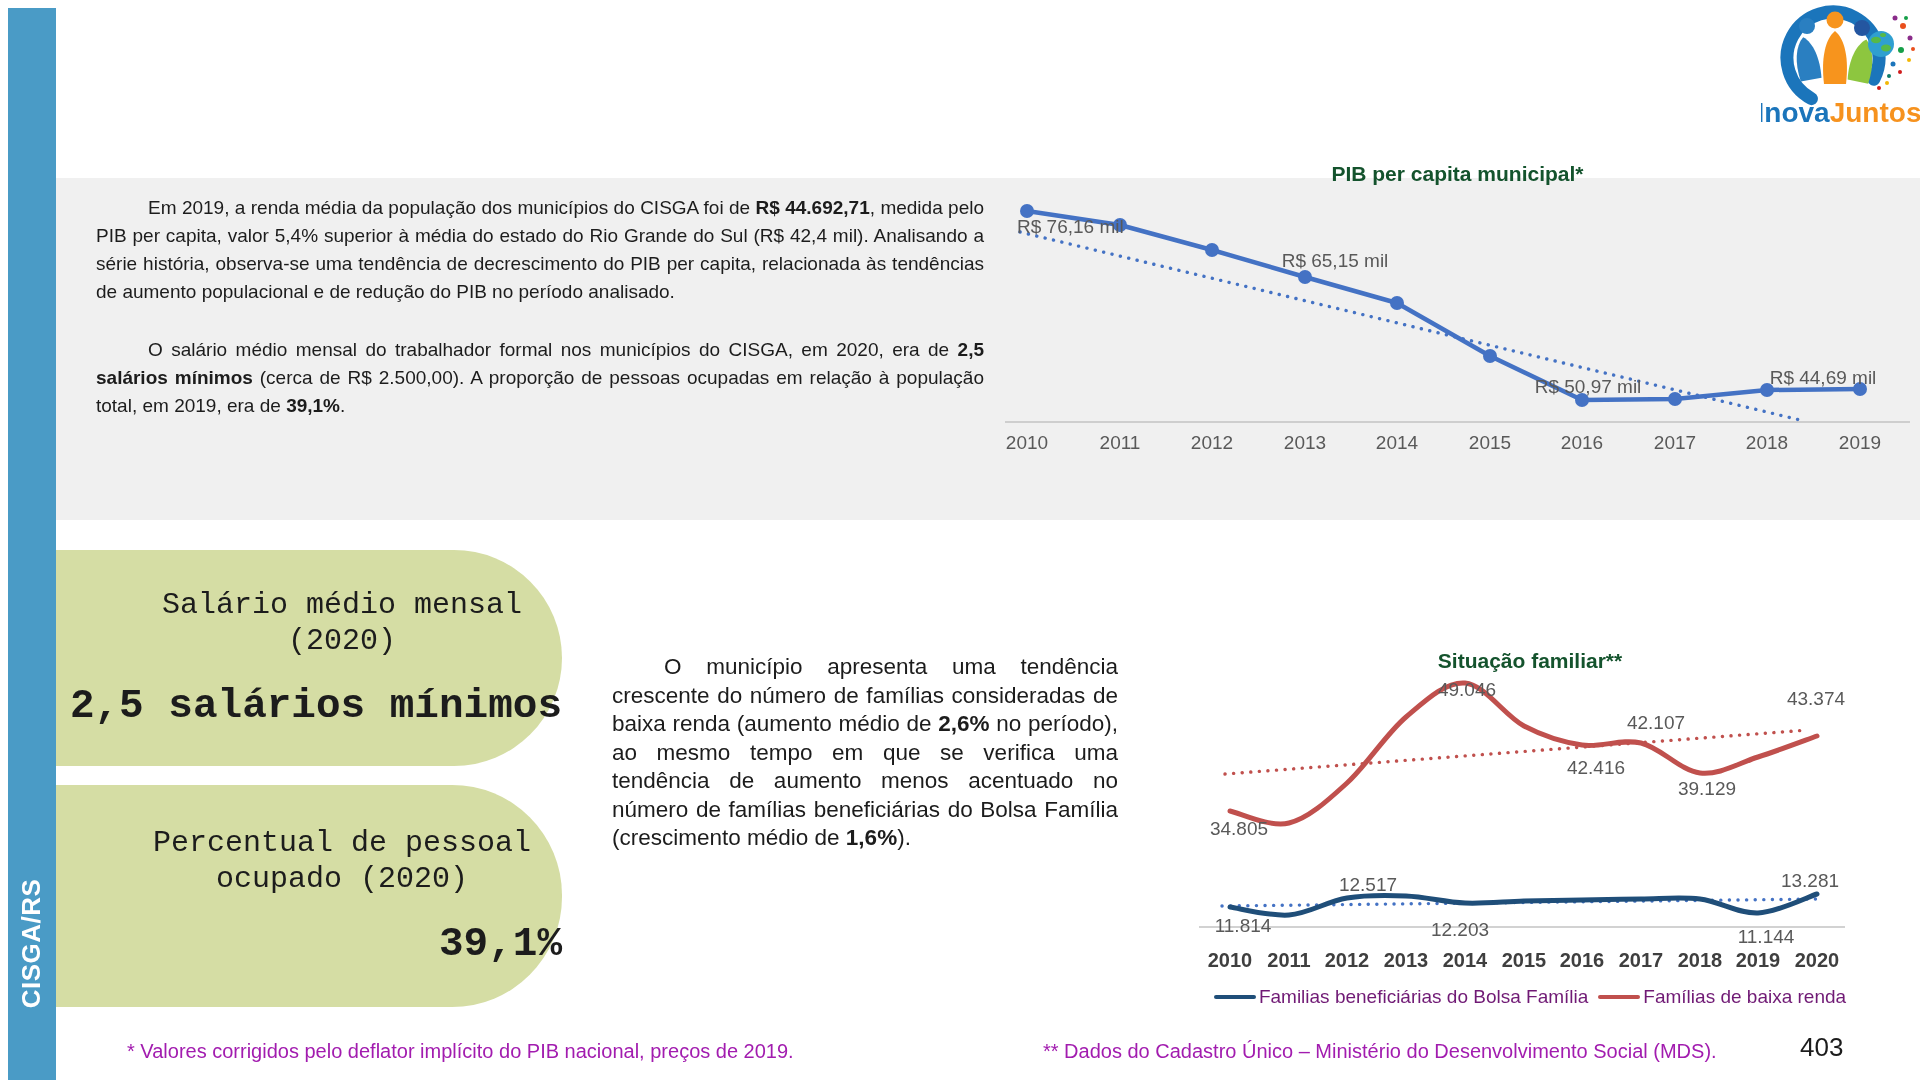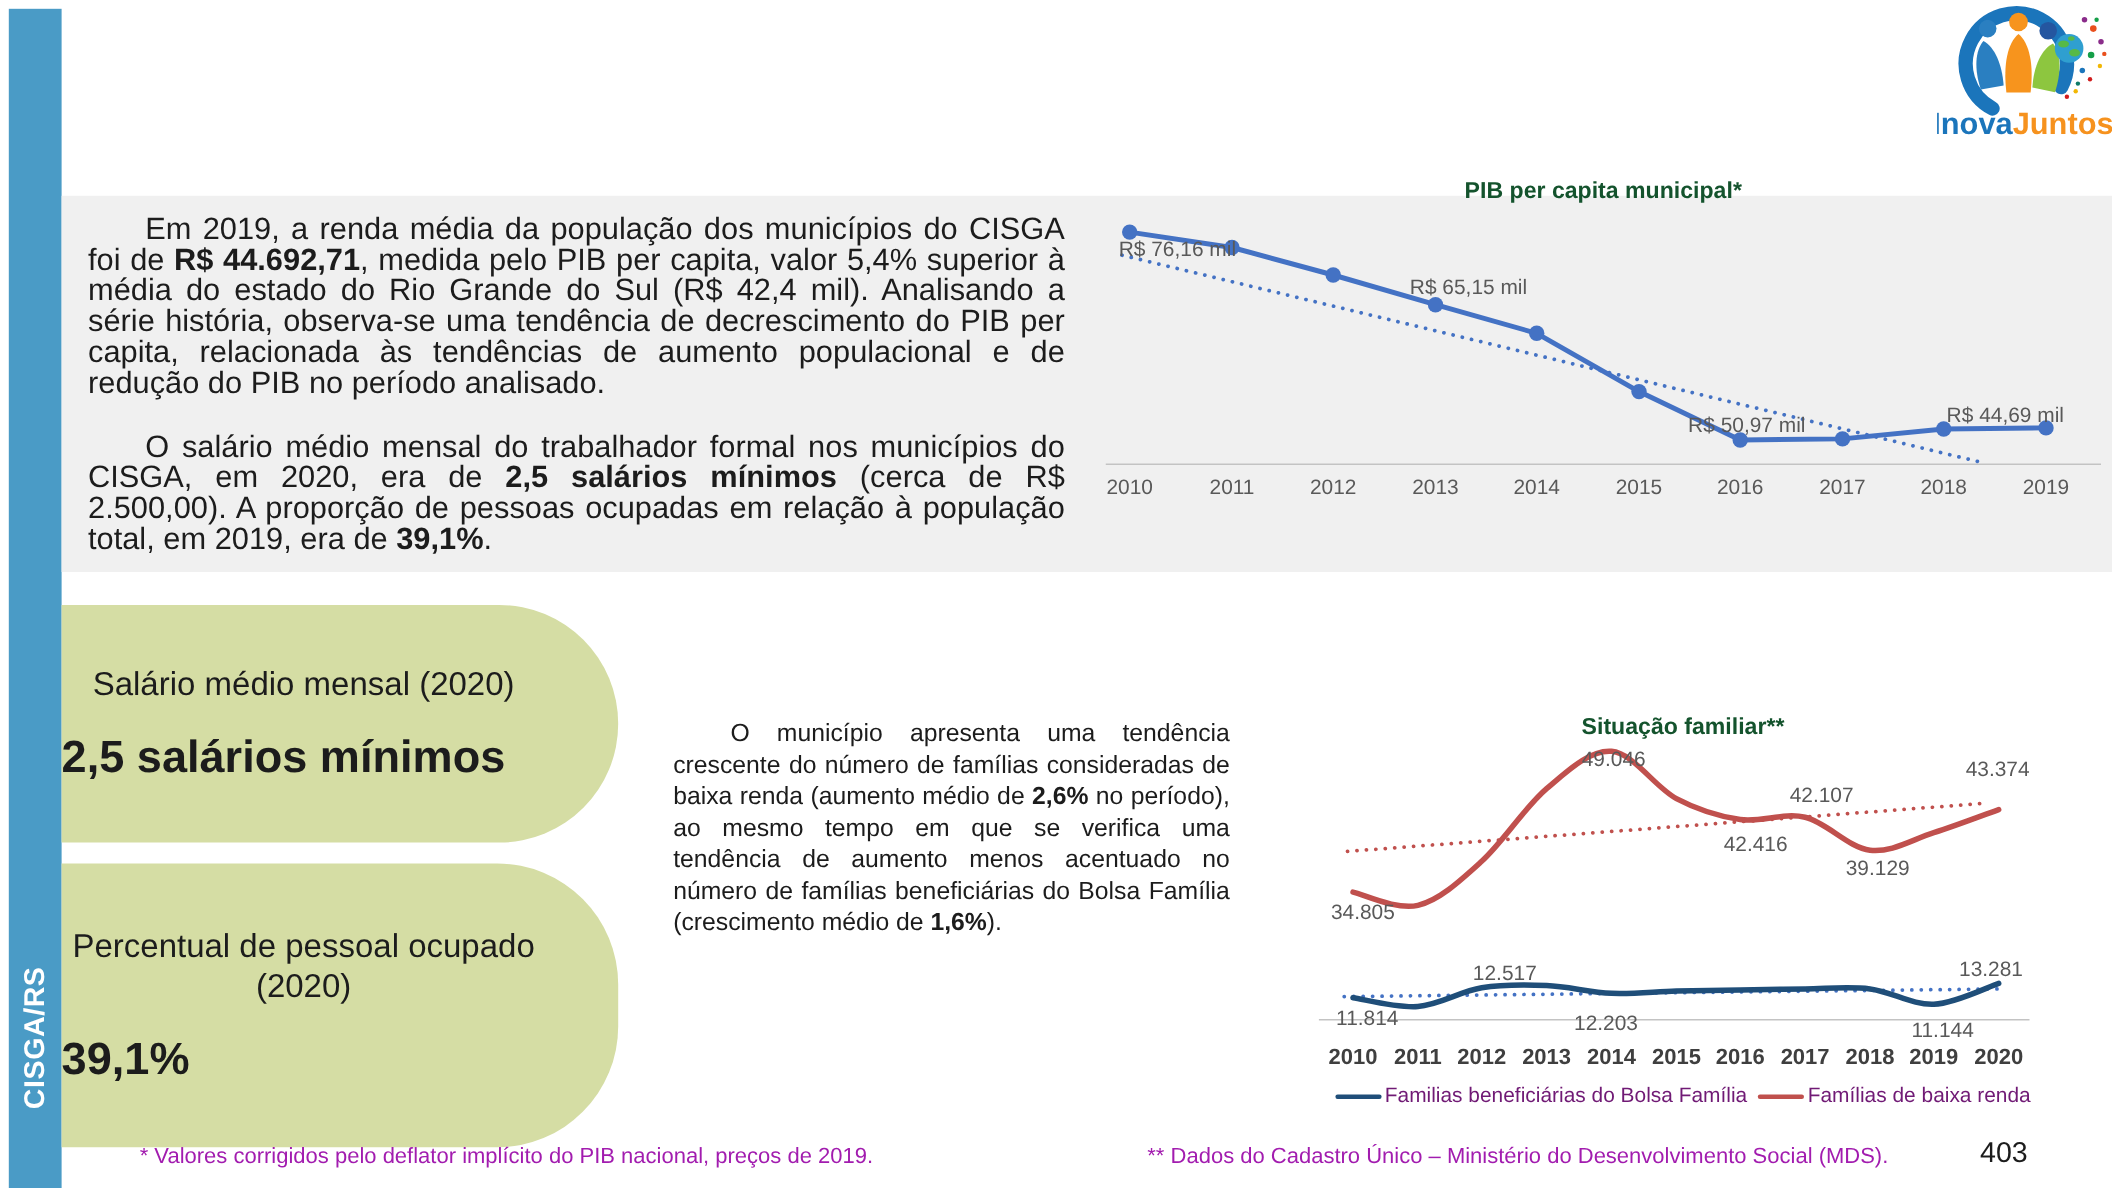--- a/index.html
+++ b/index.html
@@ -7,35 +7,35 @@
          font-family:"Liberation Sans",sans-serif;color:#1c1c1c;}
   
   .sidebar{position:absolute;left:8px;top:8px;width:48px;height:1072px;background:#4a9bc6;}
   .sidebar-label-wrap{position:absolute;left:8px;top:868px;width:48px;height:150px;
          display:flex;align-items:center;justify-content:center;}
   .sidebar-label{transform:rotate(-90deg);white-space:nowrap;color:#ffffff;
          font-weight:bold;font-size:26px;letter-spacing:.5px;}
   
   .gray-panel{position:absolute;left:56px;top:178px;width:1864px;height:342px;background:#f0f0f0;}
   
-  .intro{position:absolute;left:80px;top:194px;width:888px;font-size:28px;line-height:28px;
+  .intro{position:absolute;left:96px;top:194px;width:888px;font-size:19px;line-height:28px;
          text-align:justify;}
   .intro p{margin:0 0 30px 0;text-indent:52px;}
   
   .chart-title{position:absolute;text-align:center;font-weight:bold;font-size:21px;color:#14532d;}
   #pib-title{left:1005px;top:162px;width:905px;}
   #fam-title{left:1190px;top:602px;width:680px;margin-top:47px;}
   .chart-svg{position:absolute;}
   #chart-pib{left:1005px;top:155px;width:905px;height:320px;}
   #chart-fam{left:1190px;top:640px;width:680px;height:370px;}
   
   .card{position:absolute;left:56px;width:506px;background:#d5dda4;border-radius:0 110px 110px 0;
-        display:flex;flex-direction:column;align-items:flex-start;justify-content:center;text-align:center;}
+        display:flex;flex-direction:column;align-items:flex-end;justify-content:center;text-align:center;font-family:Liberation Mono, monospace;}
   #card-1{top:550px;height:216px;}
-  #card-2{top:785px;height:258px;}
+  #card-2{top:785px;height:222px;}
   .card .card-title{font-size:30px;line-height:36px;width:440px;}
   .card .card-value{font-size:41px;font-weight:bold;margin-top:24px;}
   
   .family-par{position:absolute;left:612px;top:653px;width:506px;font-size:22.5px;line-height:28.5px;
         text-align:justify;text-indent:52px;}
   
   .legend{position:absolute;left:1190px;top:986px;width:680px;display:flex;justify-content:center;
         align-items:center;gap:10px;font-size:19px;color:#701a75;white-space:nowrap;}
   .legend-item{display:flex;align-items:center;}
   .legend-swatch{display:inline-block;width:42px;height:4.5px;border-radius:2px;margin-right:3px;}

